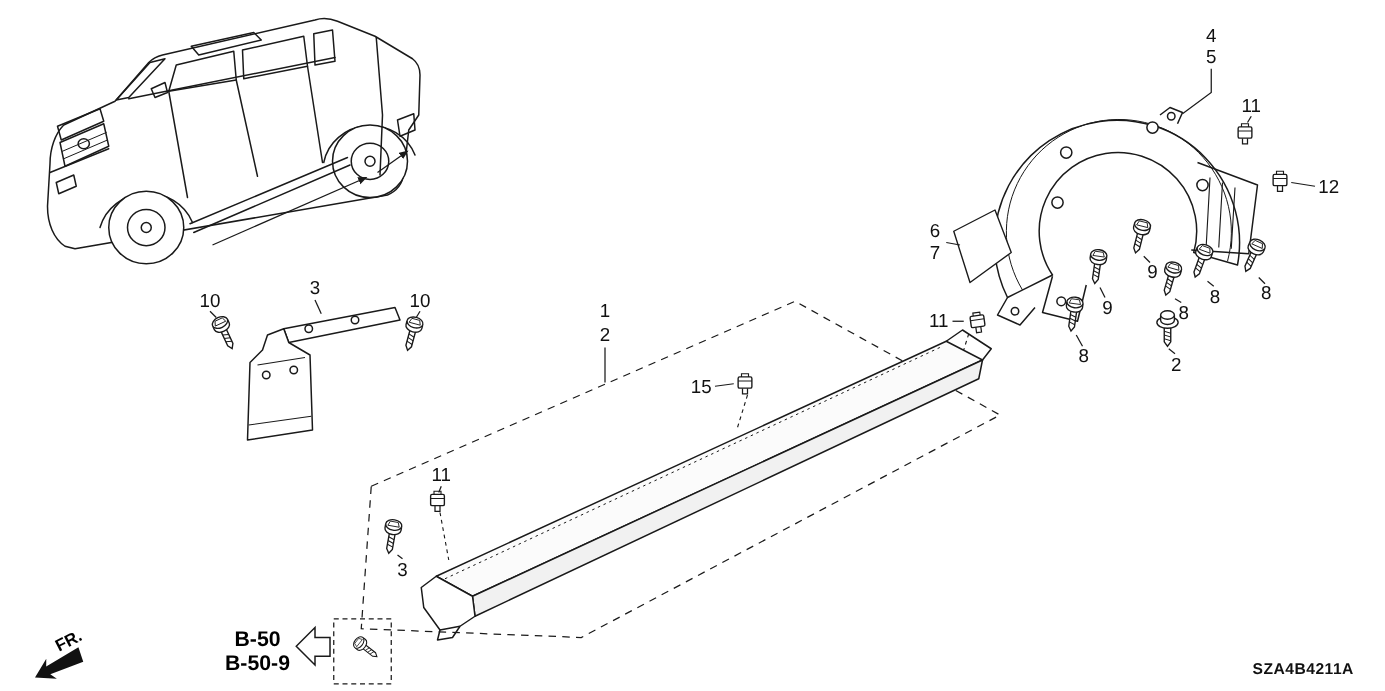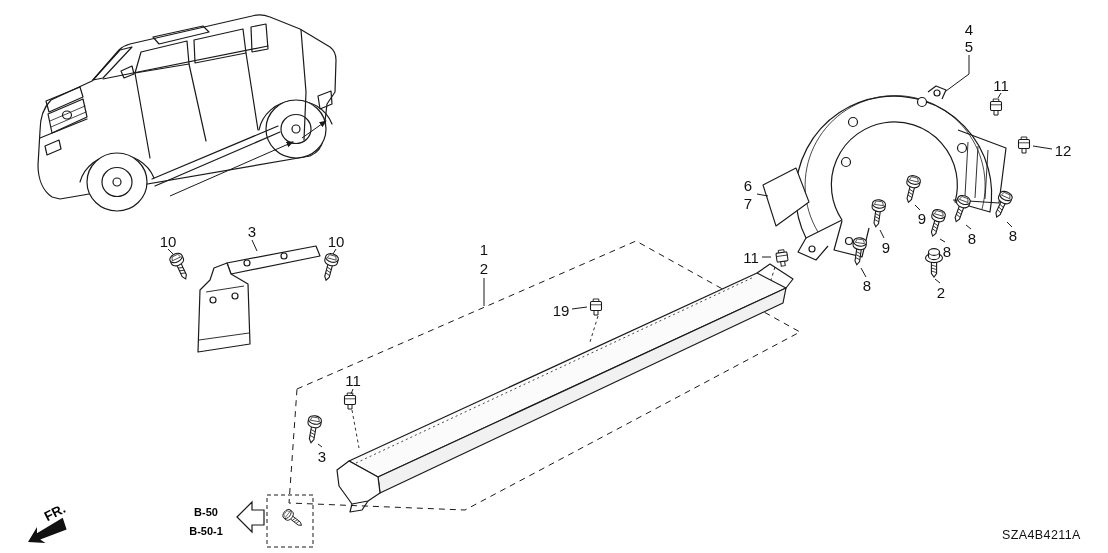--- a/index.html
+++ b/index.html
@@ -5,28 +5,28 @@
   * { margin:0; padding:0; box-sizing:border-box; }
   html,body { background:#ffffff; font-family:"Liberation Sans", sans-serif; }
   .canvas { position:relative; width:1108px; height:553px; background:#fff; overflow:hidden; }
   .canvas > svg { position:absolute; left:0; top:0; }
   .callout {
     position:absolute; transform:translate(-50%,-50%);
     font-size:15px; line-height:1; color:#111; white-space:nowrap;
   }
   .ref-label {
     position:absolute; transform:translate(-50%,-50%);
-    font-size:11px; font-weight:bold; color:#000; white-space:nowrap;
+    font-size:17px; font-weight:bold; color:#000; white-space:nowrap;
   }
   .fr-label {
     position:absolute; font-size:13.5px; font-weight:bold; color:#000;
     transform:rotate(-27deg); white-space:nowrap;
   }
   .part-code {
-    position:absolute; font-size:12.5px; font-weight:normal; color:#111;
+    position:absolute; font-size:12.5px; font-weight:bold; color:#111;
     letter-spacing:0.4px; white-space:nowrap;
   }
 </style>
 </head>
 <body>
 
 <div class="canvas">
 
   <svg width="1108" height="553" viewBox="0 0 1108 553">
     <defs>
@@ -194,22 +194,22 @@
   <div class="callout" style="left:922px;top:218px">9</div>
   <div class="callout" style="left:886px;top:247px">9</div>
   <div class="callout" style="left:168px;top:241px">10</div>
   <div class="callout" style="left:336px;top:241px">10</div>
   <div class="callout" style="left:1001px;top:85px">11</div>
   <div class="callout" style="left:751px;top:257px">11</div>
   <div class="callout" style="left:353px;top:380px">11</div>
   <div class="callout" style="left:1063px;top:150px">12</div>
   <div class="callout" style="left:941px;top:292px">2</div>
   <div class="callout" style="left:322px;top:456px">3</div>
-  <div class="callout" style="left:561px;top:310px">19</div>
+  <div class="callout" style="left:561px;top:310px">15</div>
 
   <div class="ref-label" style="left:206px;top:512px">B-50</div>
-  <div class="ref-label" style="left:206px;top:531px">B-50-1</div>
+  <div class="ref-label" style="left:206px;top:531px">B-50-9</div>
 
   <div class="fr-label" style="left:44px;top:505px">FR.</div>
 
   <div class="part-code" style="left:1002px;top:528px">SZA4B4211A</div>
 
 </div>
 
 </body></html>

